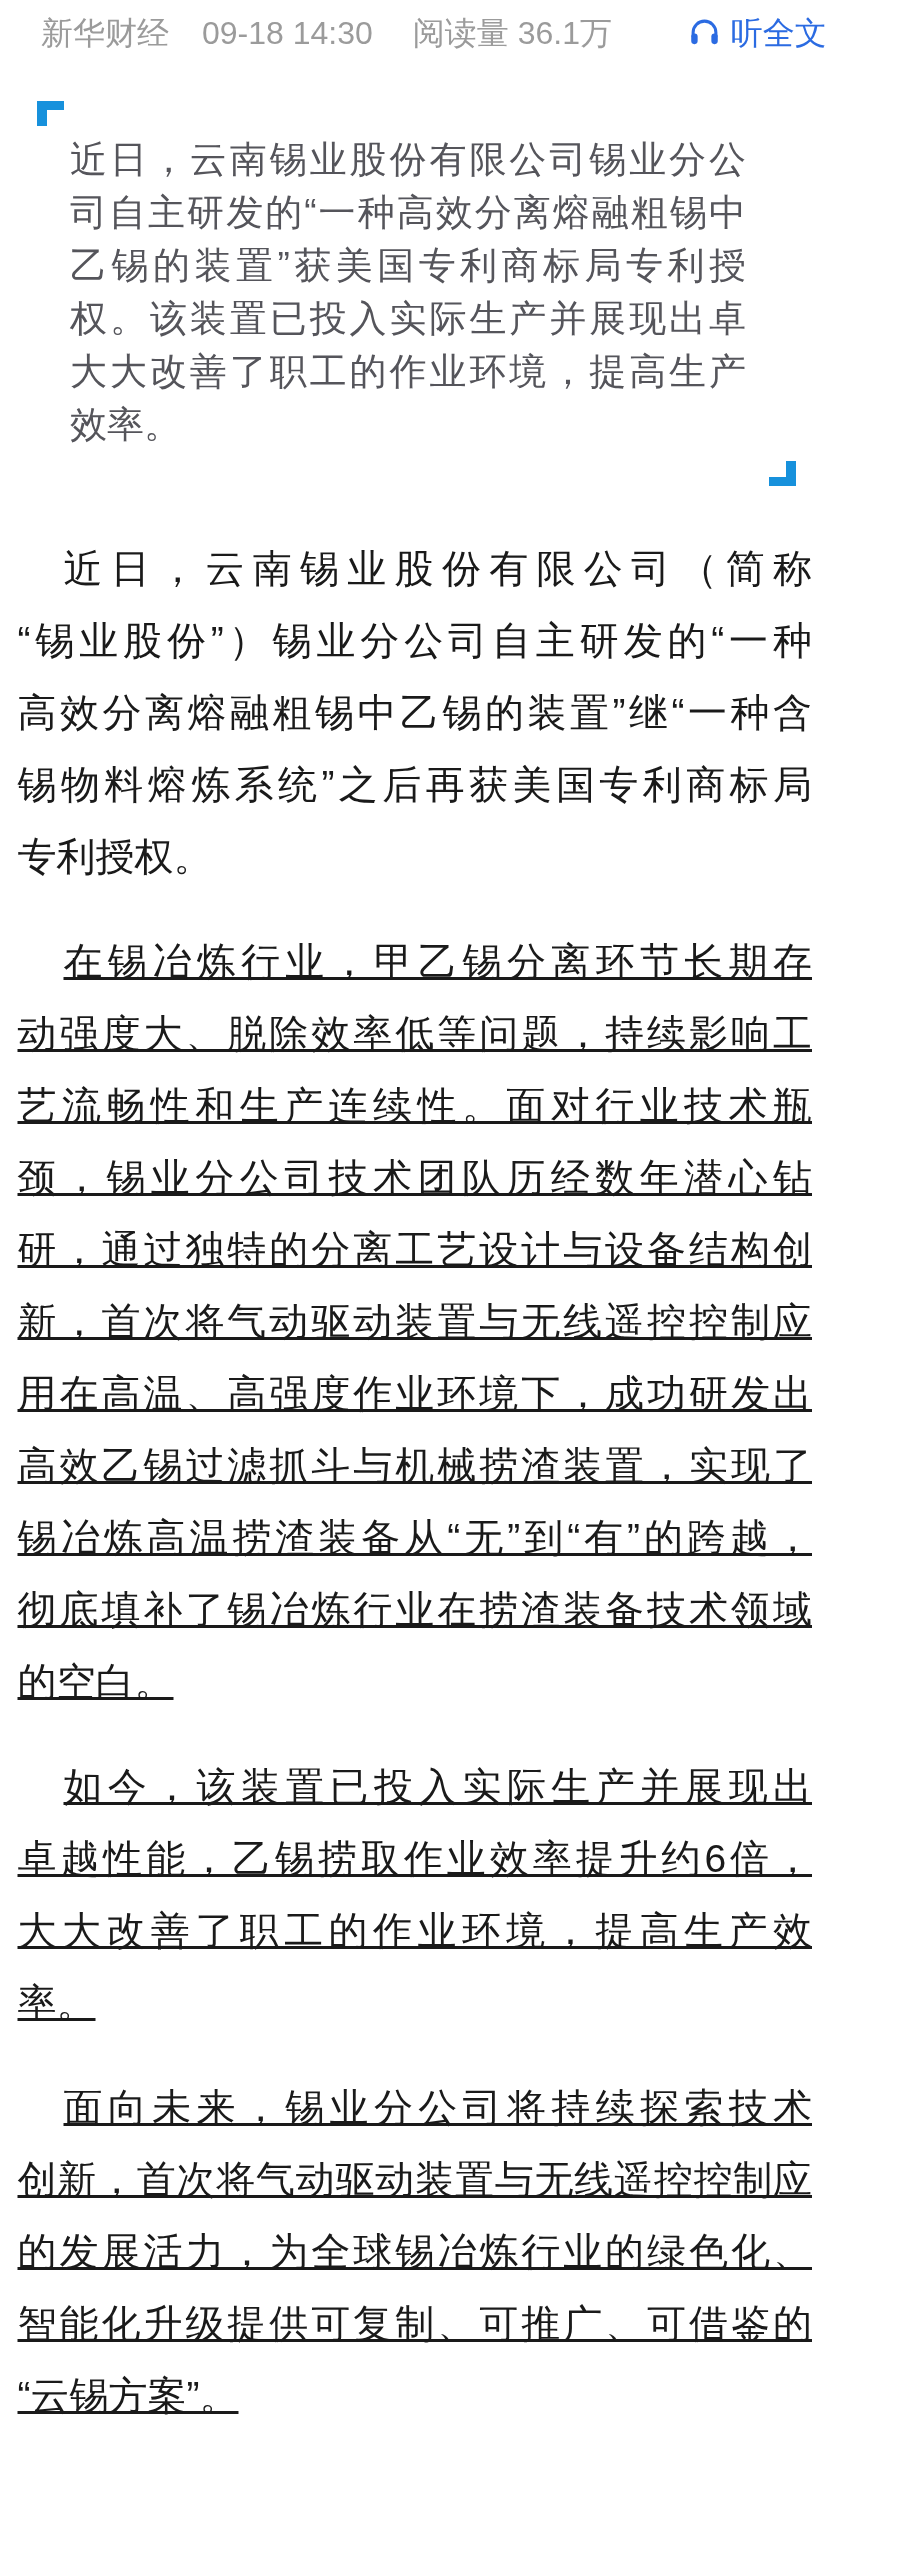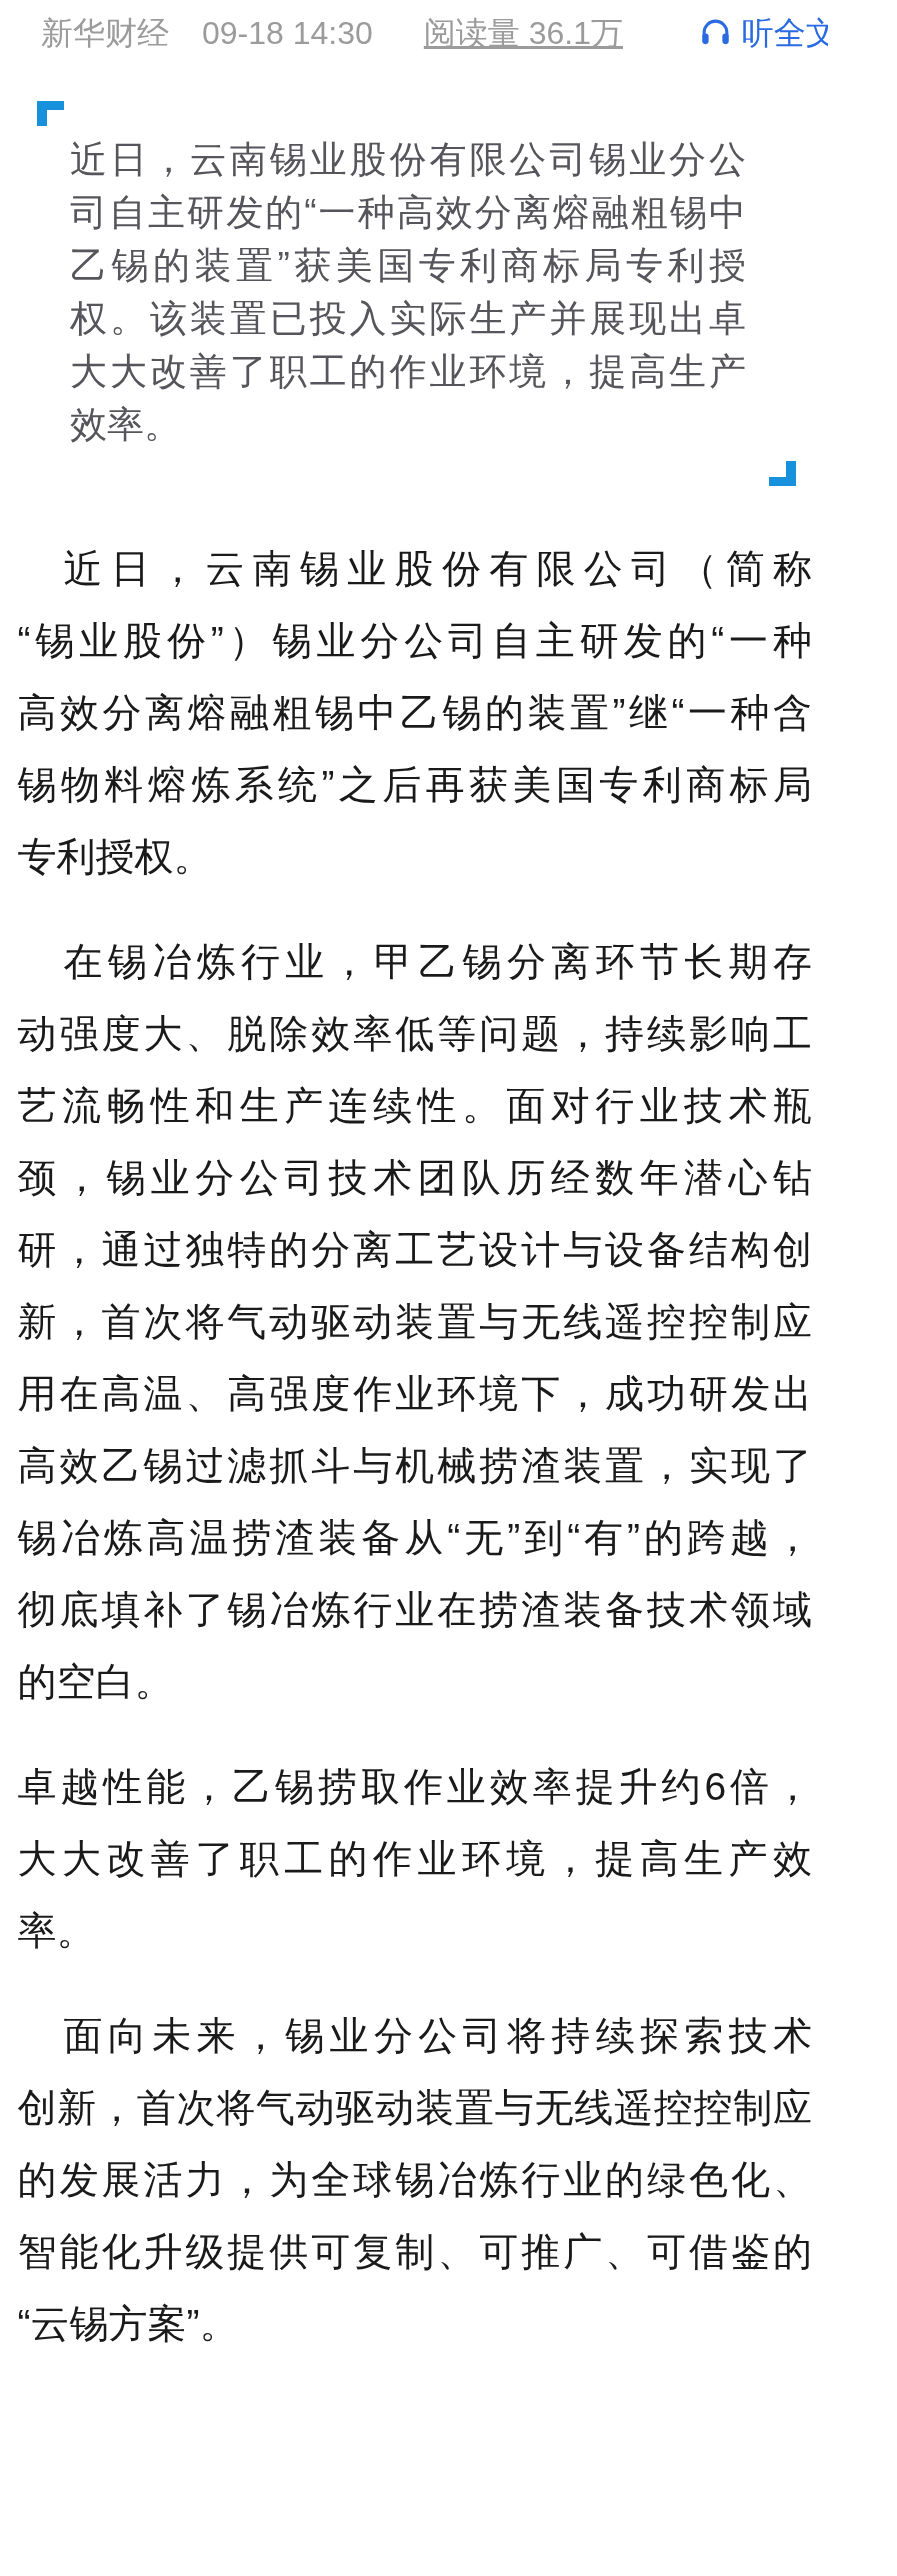--- a/index.html
+++ b/index.html
@@ -16,21 +16,21 @@
   .meta-header {
     display: flex;
     align-items: center;
     padding: 10.5px 44px 0 41px;
     font-size: 32px;
     line-height: 44px;
     color: #9b9b9b;
     white-space: nowrap;
   }
   .meta-time  { margin-left: 33px; text-align: center; }
-  .meta-views { margin-left: 51px; text-decoration: underline; }
+  .meta-views { margin-left: 40px; }
   .listen-btn {
     margin-left: 75px;
     display: flex;
     align-items: center;
     color: #2b6be2;
     cursor: pointer;
     justify-content: center;
   }
   .listen-btn svg { display: block; margin-right: 8.8px; }
 
@@ -46,21 +46,21 @@
     color: #55555b;
   }
 
   
   .article-body {
     margin: 47px 16px 0 17.5px;
     font-size: 39px;
     line-height: 72px;
     color: #1a1a1a;
   }
-  .para + .para { margin-top: 33px; }
+  .para + .para { margin-top: 33px; text-decoration: underline; }
   .para .tline-first { text-indent: 46px; }
 
   
   .tline { text-align: justify; text-align-last: justify; }
   .tline-last { text-align-last: left; }
 </style>
 </head>
 <body>
 
 <div class="page">
@@ -109,20 +109,21 @@
         <div class="tline">颈，锡业分公司技术团队历经数年潜心钻</div>
         <div class="tline">研，通过独特的分离工艺设计与设备结构创</div>
         <div class="tline">新，首次将气动驱动装置与无线遥控控制应</div>
         <div class="tline">用在高温、高强度作业环境下，成功研发出</div>
         <div class="tline">高效乙锡过滤抓斗与机械捞渣装置，实现了</div>
         <div class="tline">锡冶炼高温捞渣装备从“无”到“有”的跨越，</div>
         <div class="tline">彻底填补了锡冶炼行业在捞渣装备技术领域</div>
         <div class="tline tline-last">的空白。</div>
       </div>
       <div class="para">
+        <div class="tline tline-first">如今，该装置已投入实际生产并展现出</div>
         <div class="tline">卓越性能，乙锡捞取作业效率提升约6倍，</div>
         <div class="tline">大大改善了职工的作业环境，提高生产效</div>
         <div class="tline tline-last">率。</div>
       </div>
       <div class="para">
         <div class="tline tline-first">面向未来，锡业分公司将持续探索技术</div>
         <div class="tline">创新，首次将气动驱动装置与无线遥控控制应</div>
         <div class="tline">的发展活力，为全球锡冶炼行业的绿色化、</div>
         <div class="tline">智能化升级提供可复制、可推广、可借鉴的</div>
         <div class="tline tline-last">“云锡方案”。</div>

